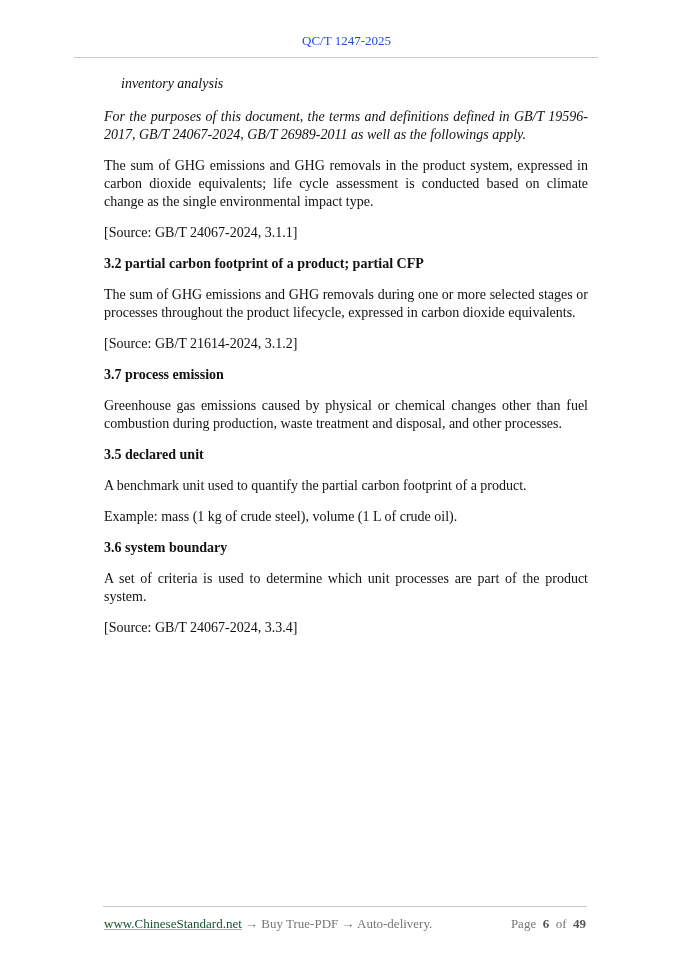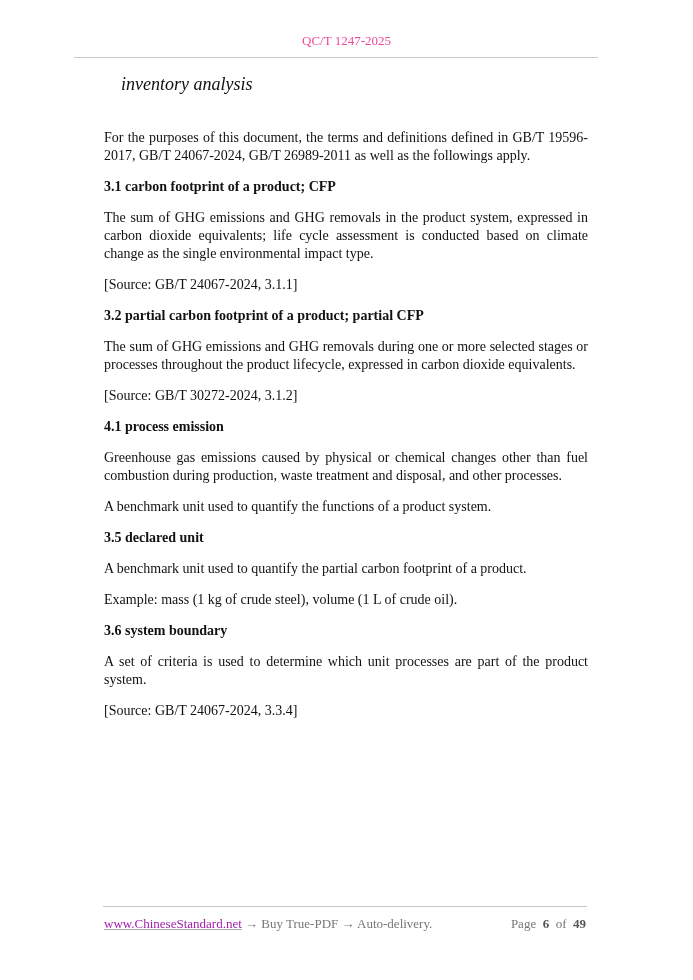--- a/index.html
+++ b/index.html
@@ -1,55 +1,53 @@
 <!DOCTYPE html>
 <html><head>
 <meta charset="utf-8">
 <style>
   html, body { margin: 0; padding: 0; background: #ffffff; }
   body { width: 693px; height: 980px; position: relative; overflow: hidden;
          font-family: "Liberation Serif", serif; color: #111; }
   .header { position: absolute; top: 33px; left: 0; width: 693px; text-align: center;
-            font-size: 13px; color: #ec4899; }
+            font-size: 13px; color: #1d4ed8; }
   .hline { position: absolute; left: 74px; width: 524px; height: 0; border-top: 1px solid #c8c8c8; }
   .content { position: absolute; left: 104px; top: 74px; width: 484px; }
-  .prev { font-style: italic; font-size: 18px; margin: 0 0 0 17px; line-height: 20px; }
+  .prev { font-style: italic; font-size: 14px; margin: 0 0 0 17px; line-height: 20px; }
   h1 { font-size: 20px; font-weight: bold; margin: 18px 0 0 -1px; line-height: 28px; }
   p { margin: 0; font-size: 14px; line-height: 18px; text-align: justify; }
-  .intro { margin-top: 35px; }
+  .intro { margin-top: 14px; font-style: italic; }
   .term { font-weight: bold; margin-top: 13px; }
   .def { margin-top: 13px; }
   .src { margin-top: 13px; }
   .footer { position: absolute; top: 916px; left: 104px; width: 482px; font-size: 13px; color: #777;
             display: flex; justify-content: space-between; }
-  .footer a { color: #a21caf; text-decoration: underline; text-decoration-color: #aaa; }
+  .footer a { color: #14532d; text-decoration: underline; text-decoration-color: #aaa; }
   .footer b { color: #555; }
 </style>
 </head>
 <body>
 
 <div class="header">QC/T 1247-2025</div>
 <div class="hline" style="top:57px"></div>
 
 <div class="content">
   <div class="prev">inventory analysis</div>
   <p class="intro">For the purposes of this document, the terms and definitions defined in GB/T 19596-2017, GB/T 24067-2024, GB/T 26989-2011 as well as the followings apply.</p>
 
-  <p class="term">3.1 carbon footprint of a product; CFP</p>
   <p class="def">The sum of GHG emissions and GHG removals in the product system, expressed in carbon dioxide equivalents; life cycle assessment is conducted based on climate change as the single environmental impact type.</p>
   <p class="src">[Source: GB/T 24067-2024, 3.1.1]</p>
 
   <p class="term">3.2 partial carbon footprint of a product; partial CFP</p>
   <p class="def">The sum of GHG emissions and GHG removals during one or more selected stages or processes throughout the product lifecycle, expressed in carbon dioxide equivalents.</p>
-  <p class="src">[Source: GB/T 30272-2024, 3.1.2]</p>
+  <p class="src">[Source: GB/T 21614-2024, 3.1.2]</p>
 
-  <p class="term">4.1 process emission</p>
+  <p class="term">3.7 process emission</p>
   <p class="def">Greenhouse gas emissions caused by physical or chemical changes other than fuel combustion during production, waste treatment and disposal, and other processes.</p>
 
-  <p class="def">A benchmark unit used to quantify the functions of a product system.</p>
 
   <p class="term">3.5 declared unit</p>
   <p class="def">A benchmark unit used to quantify the partial carbon footprint of a product.</p>
   <p class="def">Example: mass (1 kg of crude steel), volume (1 L of crude oil).</p>
 
   <p class="term">3.6 system boundary</p>
   <p class="def">A set of criteria is used to determine which unit processes are part of the product system.</p>
   <p class="src">[Source: GB/T 24067-2024, 3.3.4]</p>
 </div>
 

